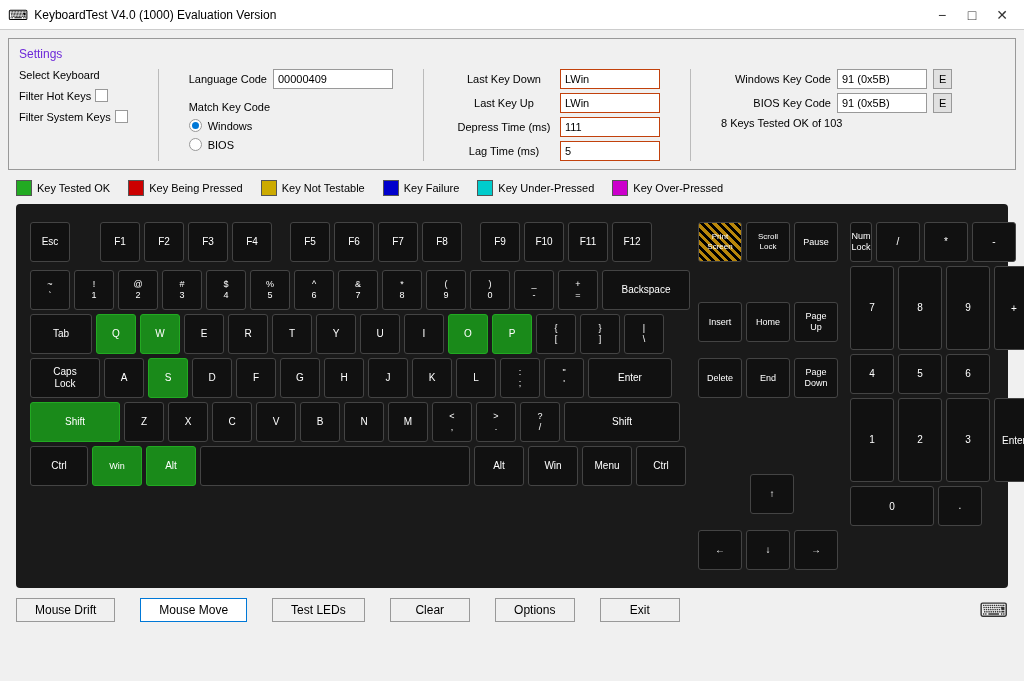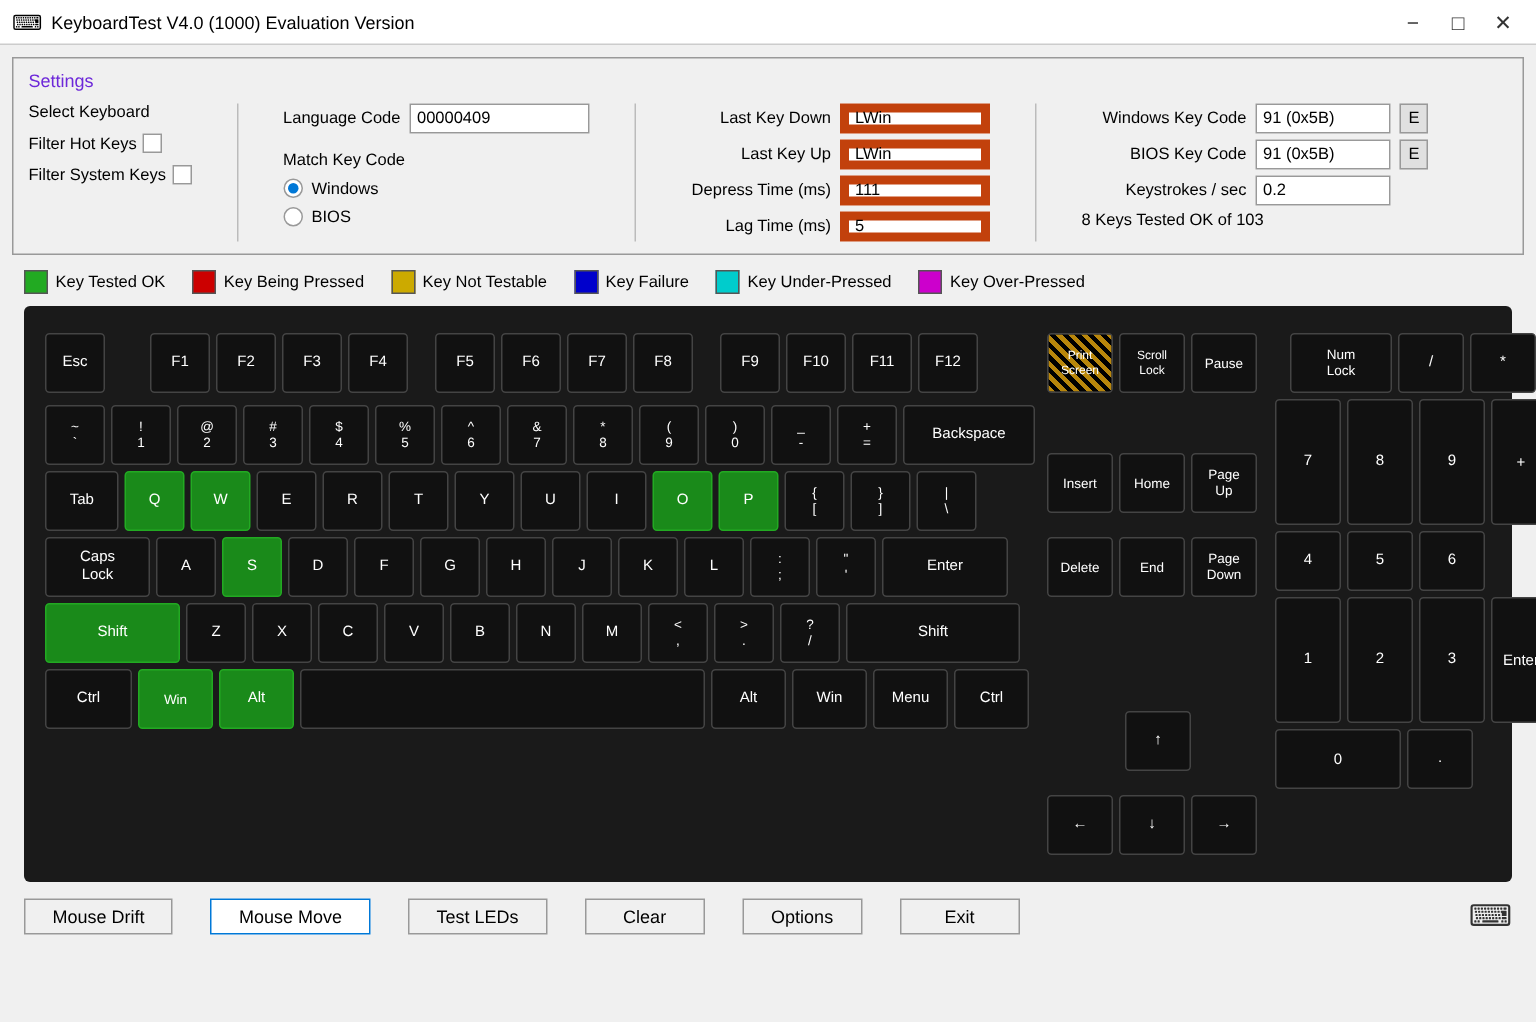--- a/index.html
+++ b/index.html
@@ -140,27 +140,27 @@
       flex-direction: column;
       gap: 4px;
     }
     .info-row {
       display: flex;
       align-items: center;
       gap: 6px;
       font-size: 11px;
     }
     .info-label {
-      text-align: right;
+      text-align: center;
       color: #000;
       min-width: 100px;
     }
     .info-input {
       background: white;
-      border: 6px solid #c2410c;
+      border: 1px solid #c2410c;
       padding: 1px 4px;
       font-size: 11px;
       height: 20px;
       min-width: 100px;
     }
     .language-row {
       display: flex;
       align-items: center;
       gap: 6px;
       font-size: 11px;
@@ -277,21 +277,21 @@
         #b8860b 3px,
         #000 3px,
         #000 6px
       );
     }
 
     
     .key-1u { width: 40px; }
     .key-enter { width: 84px; }
     .key-backspace { width: 88px; }
-    .key-tab { width: 49px; }
+    .key-tab { width: 62px; }
     .key-caps { width: 70px; }
     .key-lshift { width: 90px; }
     .key-rshift { width: 116px; }
     .key-lctrl { width: 58px; }
     .key-lwin { width: 50px; }
     .key-lalt { width: 50px; }
     .key-space { width: 270px; }
     .key-ralt { width: 50px; }
     .key-rwin { width: 50px; }
     .key-menu { width: 50px; }
@@ -445,24 +445,20 @@
       <div class="right-info-section">
         <div class="right-info-row">
           <span class="right-info-label">Windows Key Code</span>
           <div class="right-info-input" style="display:flex;align-items:center;">91 (0x5B)</div>
           <button class="e-btn">E</button>
         </div>
         <div class="right-info-row">
           <span class="right-info-label">BIOS Key Code</span>
           <div class="right-info-input" style="display:flex;align-items:center;">91 (0x5B)</div>
           <button class="e-btn">E</button>
-        </div>
-        <div class="right-info-row">
-          <span class="right-info-label">Keystrokes / sec</span>
-          <div class="right-info-input" style="display:flex;align-items:center;">0.2</div>
         </div>
         <div class="right-info-row">
           <span style="font-size:11px;">8 Keys Tested OK of 103</span>
         </div>
       </div>
     </div>
   </div>
 
 
   <div class="legend-bar">
@@ -625,21 +621,21 @@
         <div class="nav-row">
           <div class="key key-1u" style="width:44px;">←</div>
           <div class="key key-1u" style="width:44px;">↓</div>
           <div class="key key-1u" style="width:44px;">→</div>
         </div>
       </div>
 
       <div class="kb-numpad" style="margin-top:0;">
 
         <div class="num-row">
-          <div class="key key-1u" style="width:68px;font-size:9px;margin-left:10px;">Num<br>Lock</div>
+          <div class="key key-1u" style="width:22px;font-size:9px;">Num<br>Lock</div>
           <div class="key key-1u" style="width:44px;">/</div>
           <div class="key key-1u" style="width:44px;">*</div>
           <div class="key key-1u" style="width:44px;">-</div>
         </div>
 
         <div class="num-row">
           <div class="key key-1u" style="width:44px;">7</div>
           <div class="key key-1u" style="width:44px;">8</div>
           <div class="key key-1u" style="width:44px;">9</div>
           <div class="num-plus-key">+</div>

